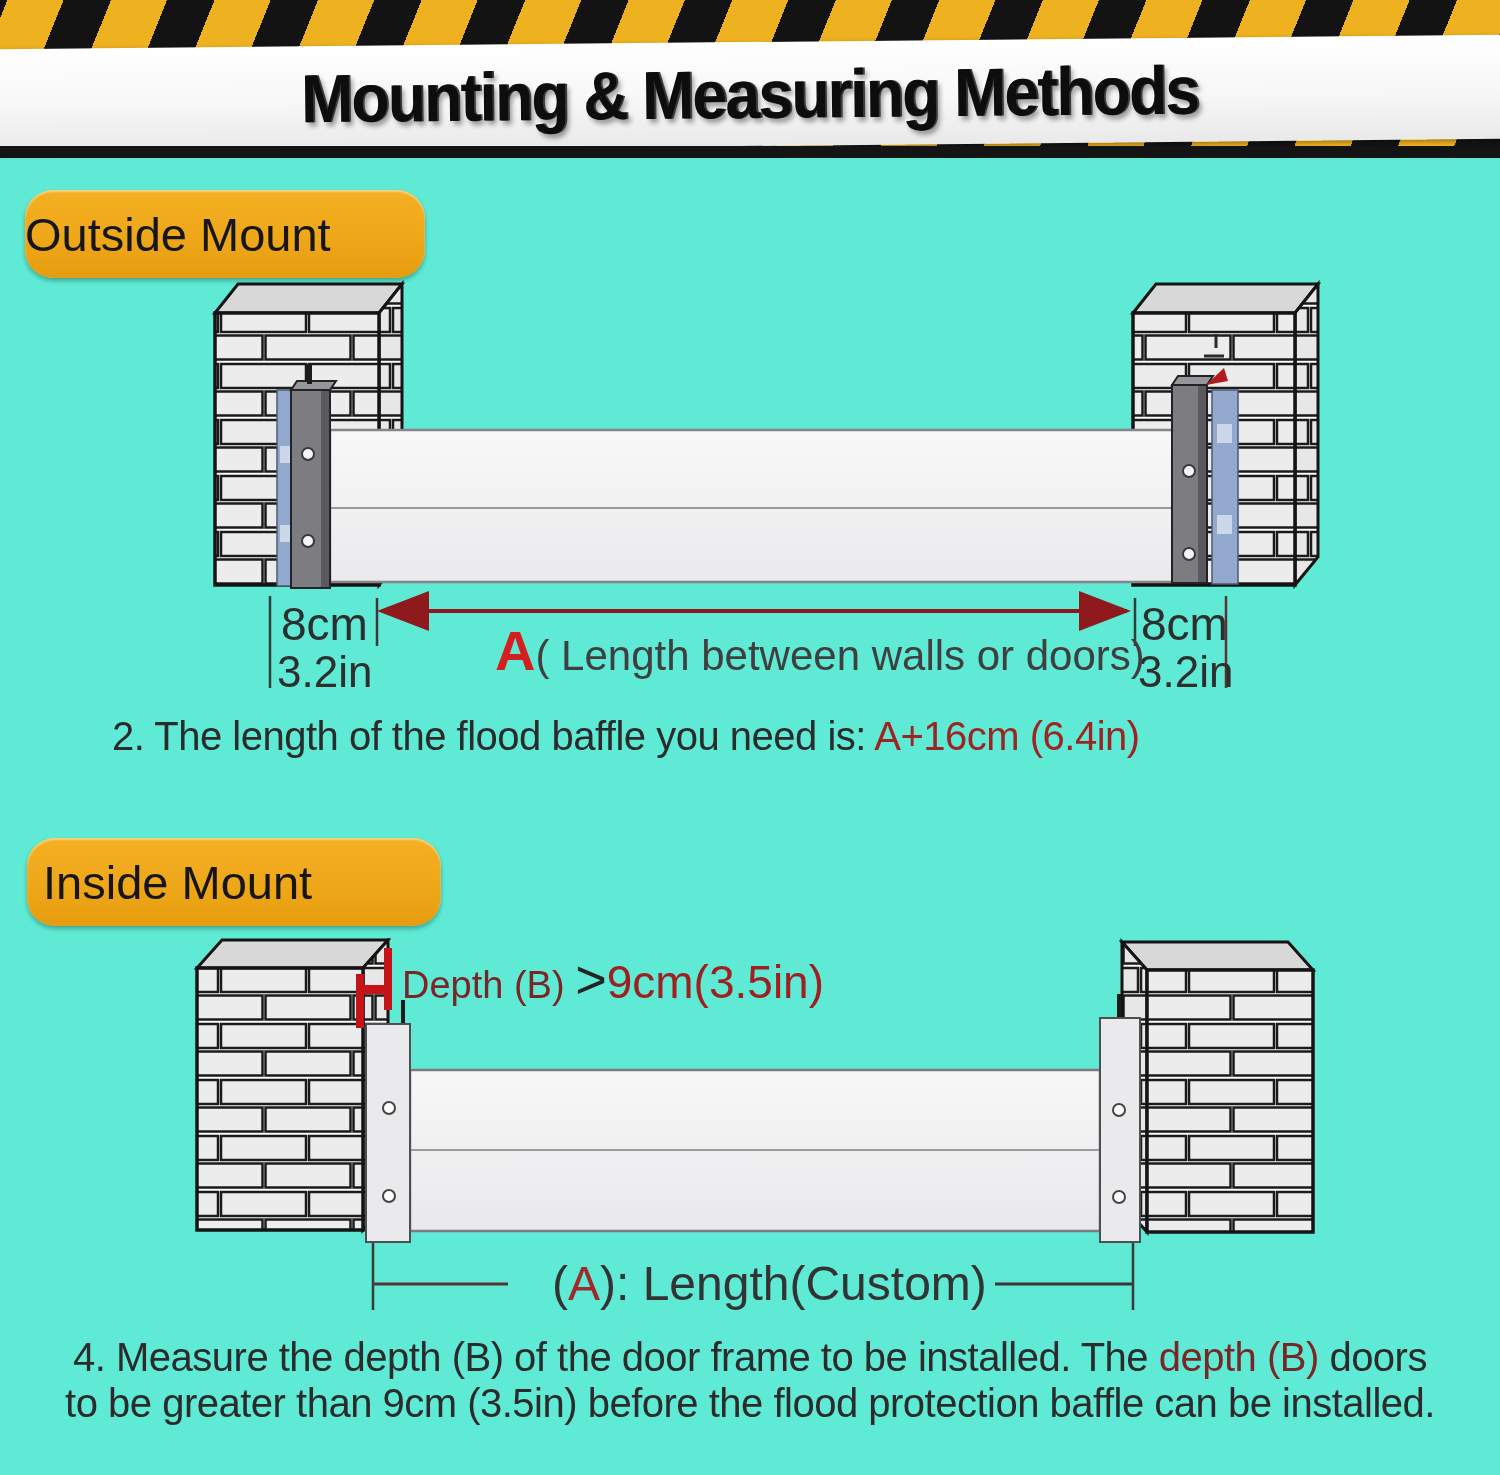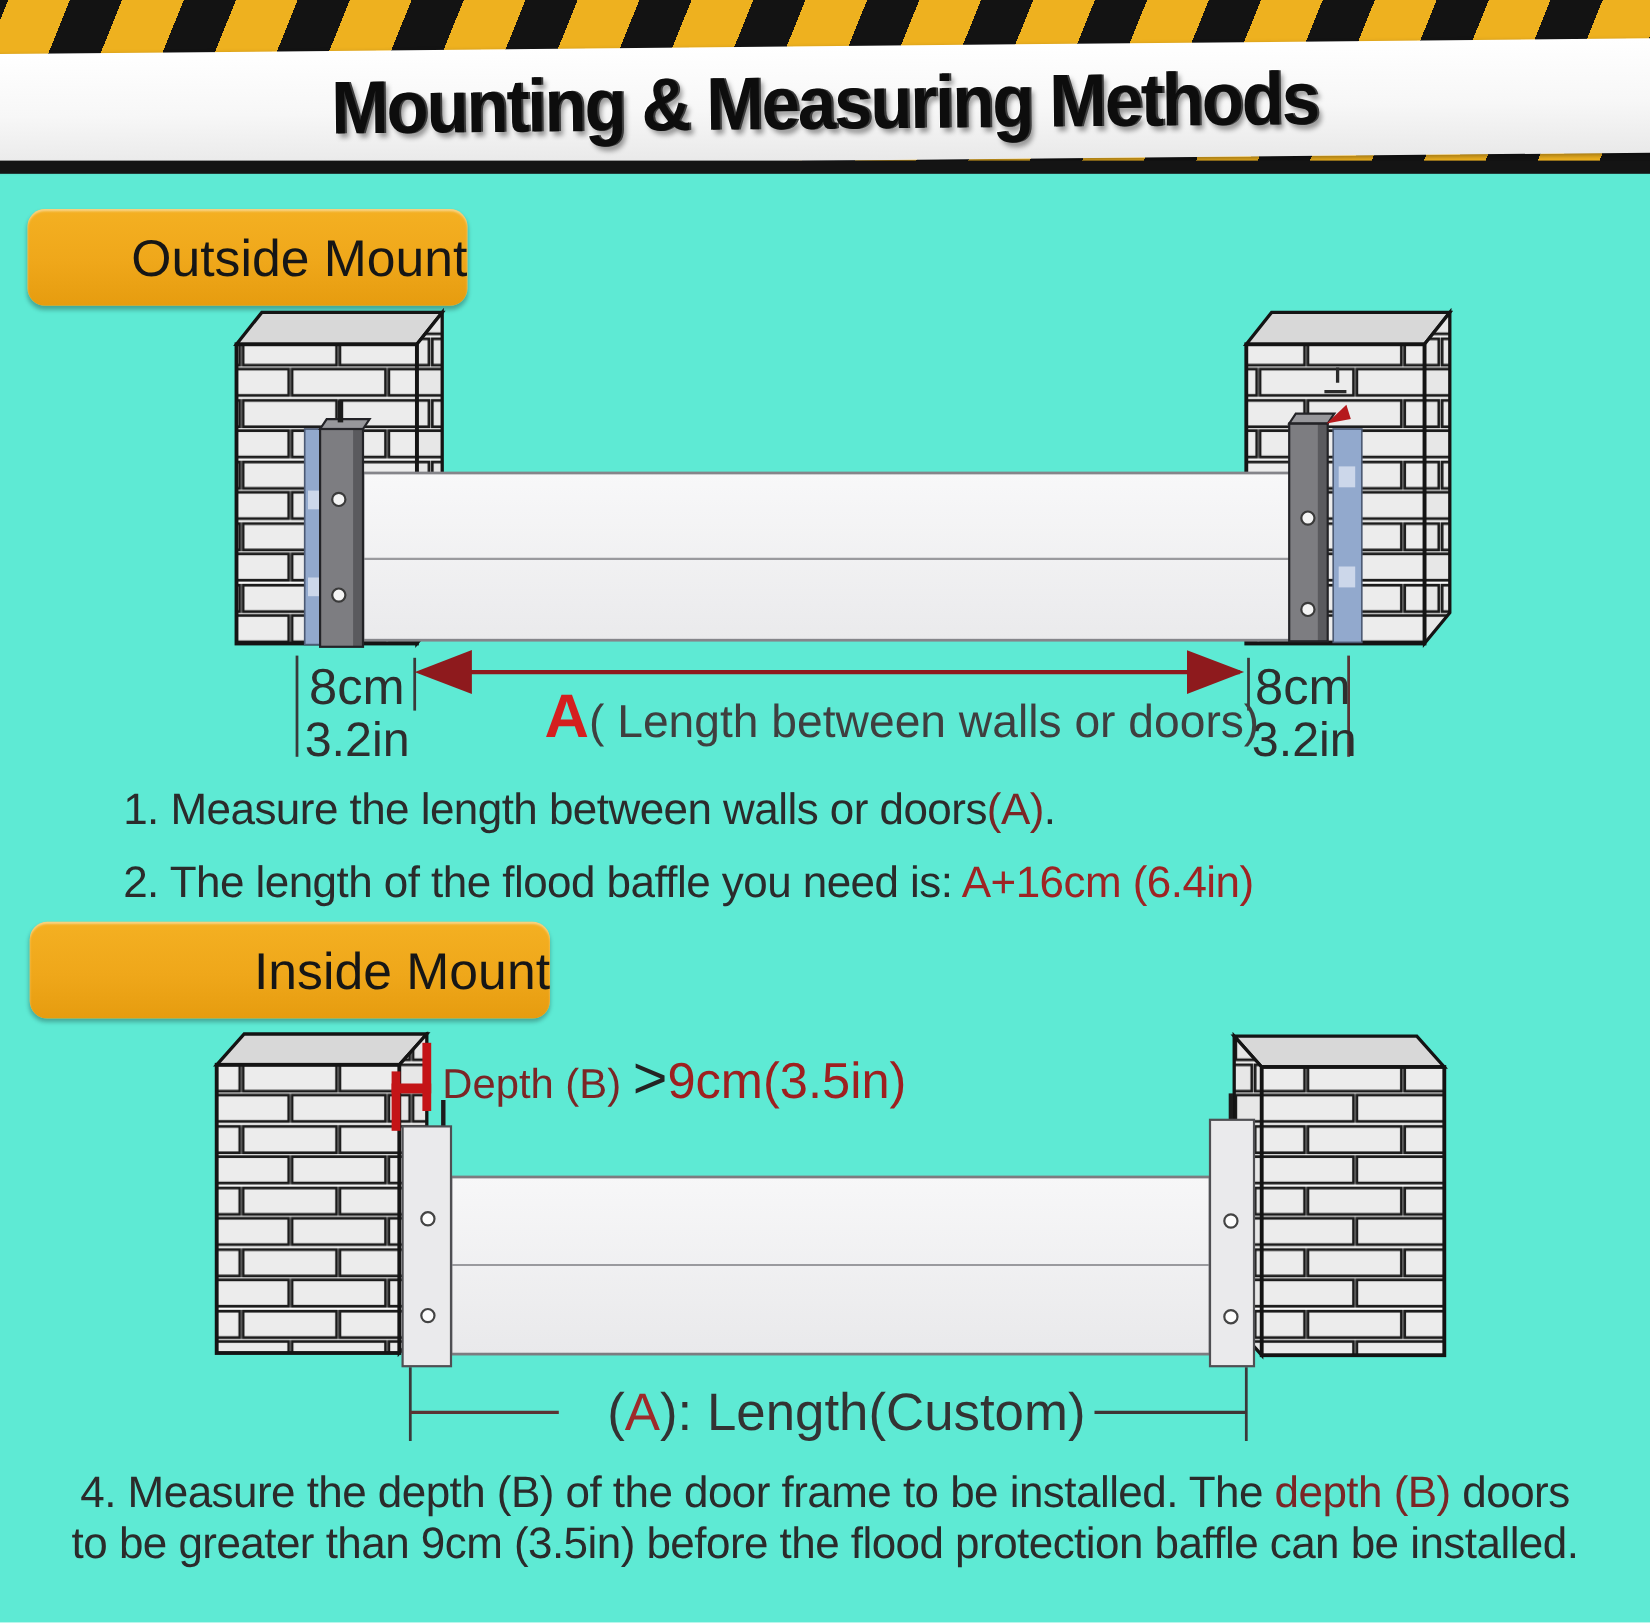--- a/index.html
+++ b/index.html
@@ -13,26 +13,26 @@
   .banner{position:absolute;left:-25px;top:42px;width:1550px;height:104px;
           background:linear-gradient(180deg,#ffffff 0%,#f7f7f7 55%,#e9e9e9 100%);
           transform:rotate(-0.55deg);box-shadow:0 2px 5px rgba(0,0,0,.35);
           display:flex;align-items:center;justify-content:center;}
   .title{margin:0;font-size:68px;font-weight:700;letter-spacing:-2px;color:#0d0d0d;
          transform:scaleX(.92);
          text-shadow:2px 0 0 #3c3c3c,4px 4px 5px rgba(0,0,0,.38),-1px -1px 0 rgba(255,255,255,.85);}
   .header-bar{position:absolute;left:0;top:146px;width:1500px;height:12px;background:#141414;}
 
   
-  .badge{position:absolute;display:flex;align-items:center;justify-content:flex-end;
+  .badge{position:absolute;display:flex;align-items:center;justify-content:flex-start;
          background:linear-gradient(180deg,#f4b022 0%,#efa71a 55%,#e69c0f 100%);
-         border-radius:16px;box-shadow:0 3px 4px rgba(0,0,0,.28), inset 0 2px 2px rgba(255,255,255,.45);}
+         border-radius:28px;box-shadow:0 3px 4px rgba(0,0,0,.28), inset 0 2px 2px rgba(255,255,255,.45);}
   .badge span{font-size:47px;font-weight:500;color:#161616;letter-spacing:0;}
   .badge-outside{left:25px;top:190px;width:400px;height:88px;}
-  .badge-inside{left:27px;top:838px;width:473px;height:88px;}
+  .badge-inside{left:27px;top:838px;width:398px;height:88px;padding-left:16px;}
 
   
   .diagram{position:absolute;left:0;display:block;}
   .diagram-outside{top:278px;width:1500px;height:430px;}
   .diagram-inside{top:938px;width:1500px;height:402px;}
   svg text{font-family:"Liberation Sans",sans-serif;}
   .dim-num{font-size:46px;fill:#2e2e2e;}
   .dim-num-small{font-size:44px;fill:#2e2e2e;}
   .lbl-a{font-size:56px;font-weight:700;fill:#d41f1f;}
   .lbl-rest{font-size:42px;fill:#3f3f3f;}
@@ -148,21 +148,20 @@
       <line x1="385" y1="333" x2="1127" y2="333" stroke="#8e1a1d" stroke-width="4" marker-start="url(#mArrL)" marker-end="url(#mArrR)"></line>
       <text x="281" y="362" class="dim-num">8cm</text>
       <text x="277" y="409" class="dim-num-small">3.2in</text>
       <text x="1141" y="362" class="dim-num">8cm</text>
       <text x="1138" y="409" class="dim-num-small">3.2in</text>
       <text x="495" y="392"><tspan class="lbl-a">A</tspan><tspan class="lbl-rest">( Length between walls or doors)</tspan></text>
     </g>
   </svg>
 
   <div class="steps steps-outside">
-    <p><span>1. Measure the length between walls or doors</span><span class="maroon">(A)</span><span>.</span></p>
     <p><span>2. The length of the flood baffle you need is: </span><span class="dark-red">A+16cm (6.4in)</span></p>
   </div>
 
   <div class="badge badge-inside">
     <span>Inside Mount</span>
   </div>
 
   <svg class="diagram diagram-inside" viewBox="0 0 1500 402">
     <defs>
       <pattern id="brickB" width="88" height="56" patternUnits="userSpaceOnUse">

